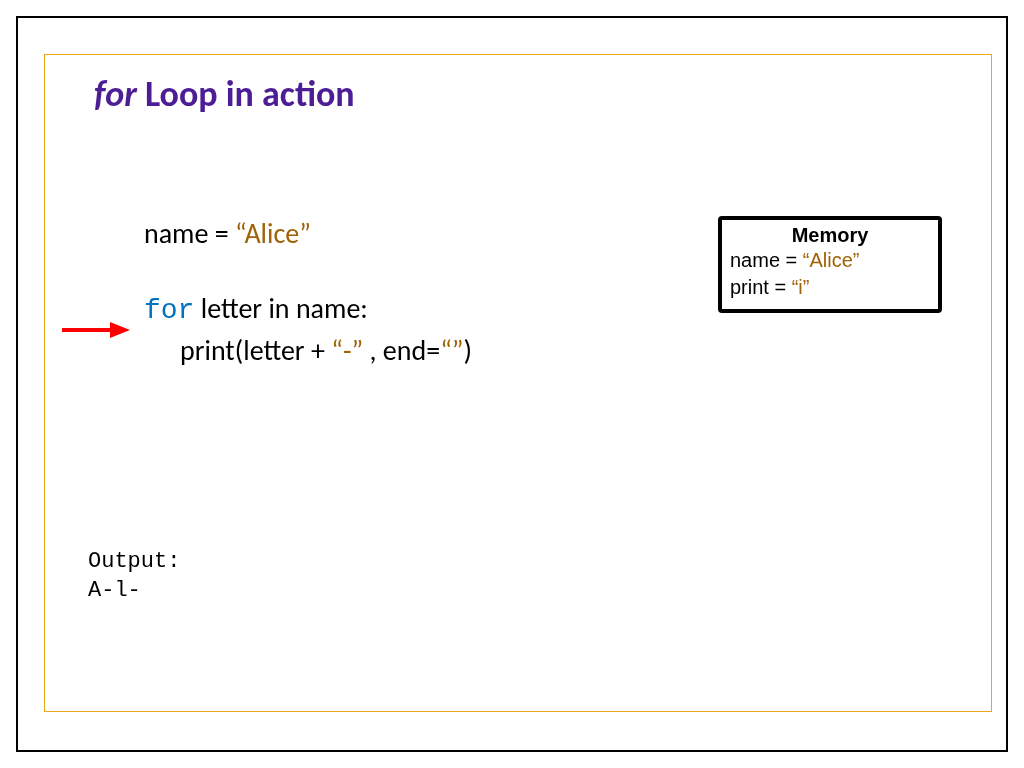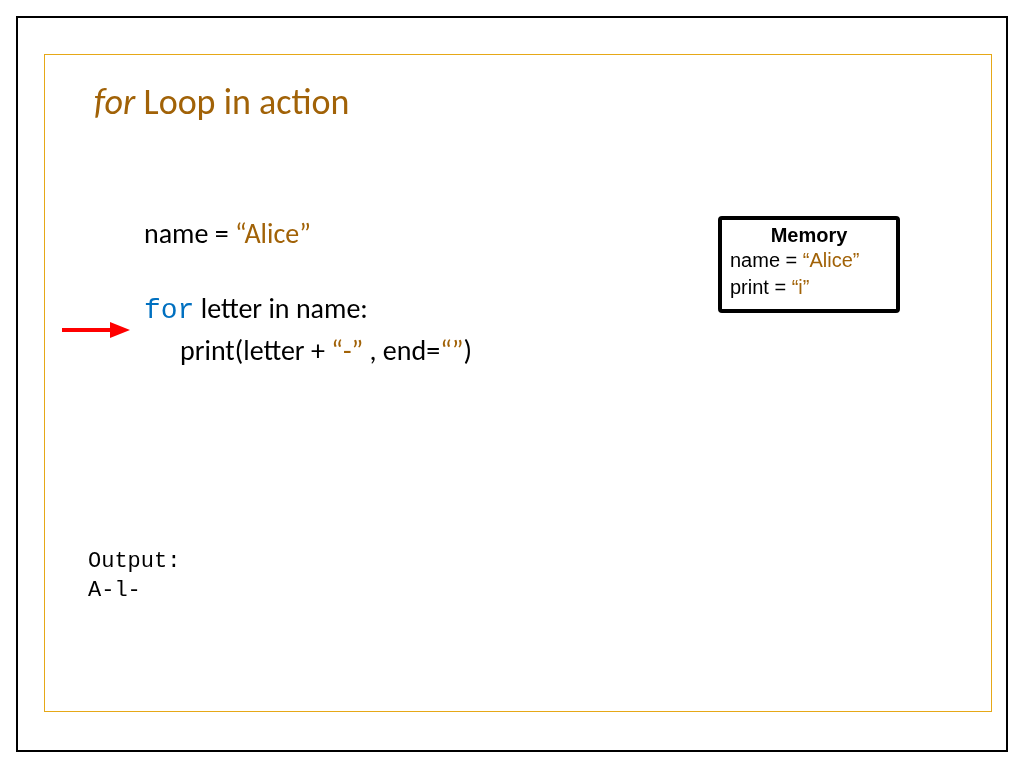--- a/index.html
+++ b/index.html
@@ -23,23 +23,24 @@
       position: absolute;
       left: 44px;
       top: 54px;
       width: 948px;
       height: 658px;
       border: 1px solid #e6a817;
     }
     .title {
       position: absolute;
       left: 94px;
-      top: 80px;
+      top: 72px;
       font-size: 36px;
-      color: #a16207;
+      color: #4c1d95;
+      font-weight: bold;
     }
     .title .italic { font-style: italic; }
     .code-block {
       position: absolute;
       left: 144px;
       top: 214px;
       font-size: 28px;
       color: #000;
       line-height: 1.45;
     }
@@ -50,21 +51,21 @@
     .blue { color: #0070c0; font-family: Consolas, "Courier New", monospace; }
     .arrow {
       position: absolute;
       left: 60px;
       top: 320px;
     }
     .memory-box {
       position: absolute;
       left: 718px;
       top: 216px;
-      width: 182px;
+      width: 224px;
       border: 4px solid #000;
       border-radius: 4px;
       padding: 4px 8px 8px 8px;
       font-family: Arial, sans-serif;
       background: #fff;
     }
     .memory-title {
       text-align: center;
       font-weight: bold;
       font-size: 20px;

